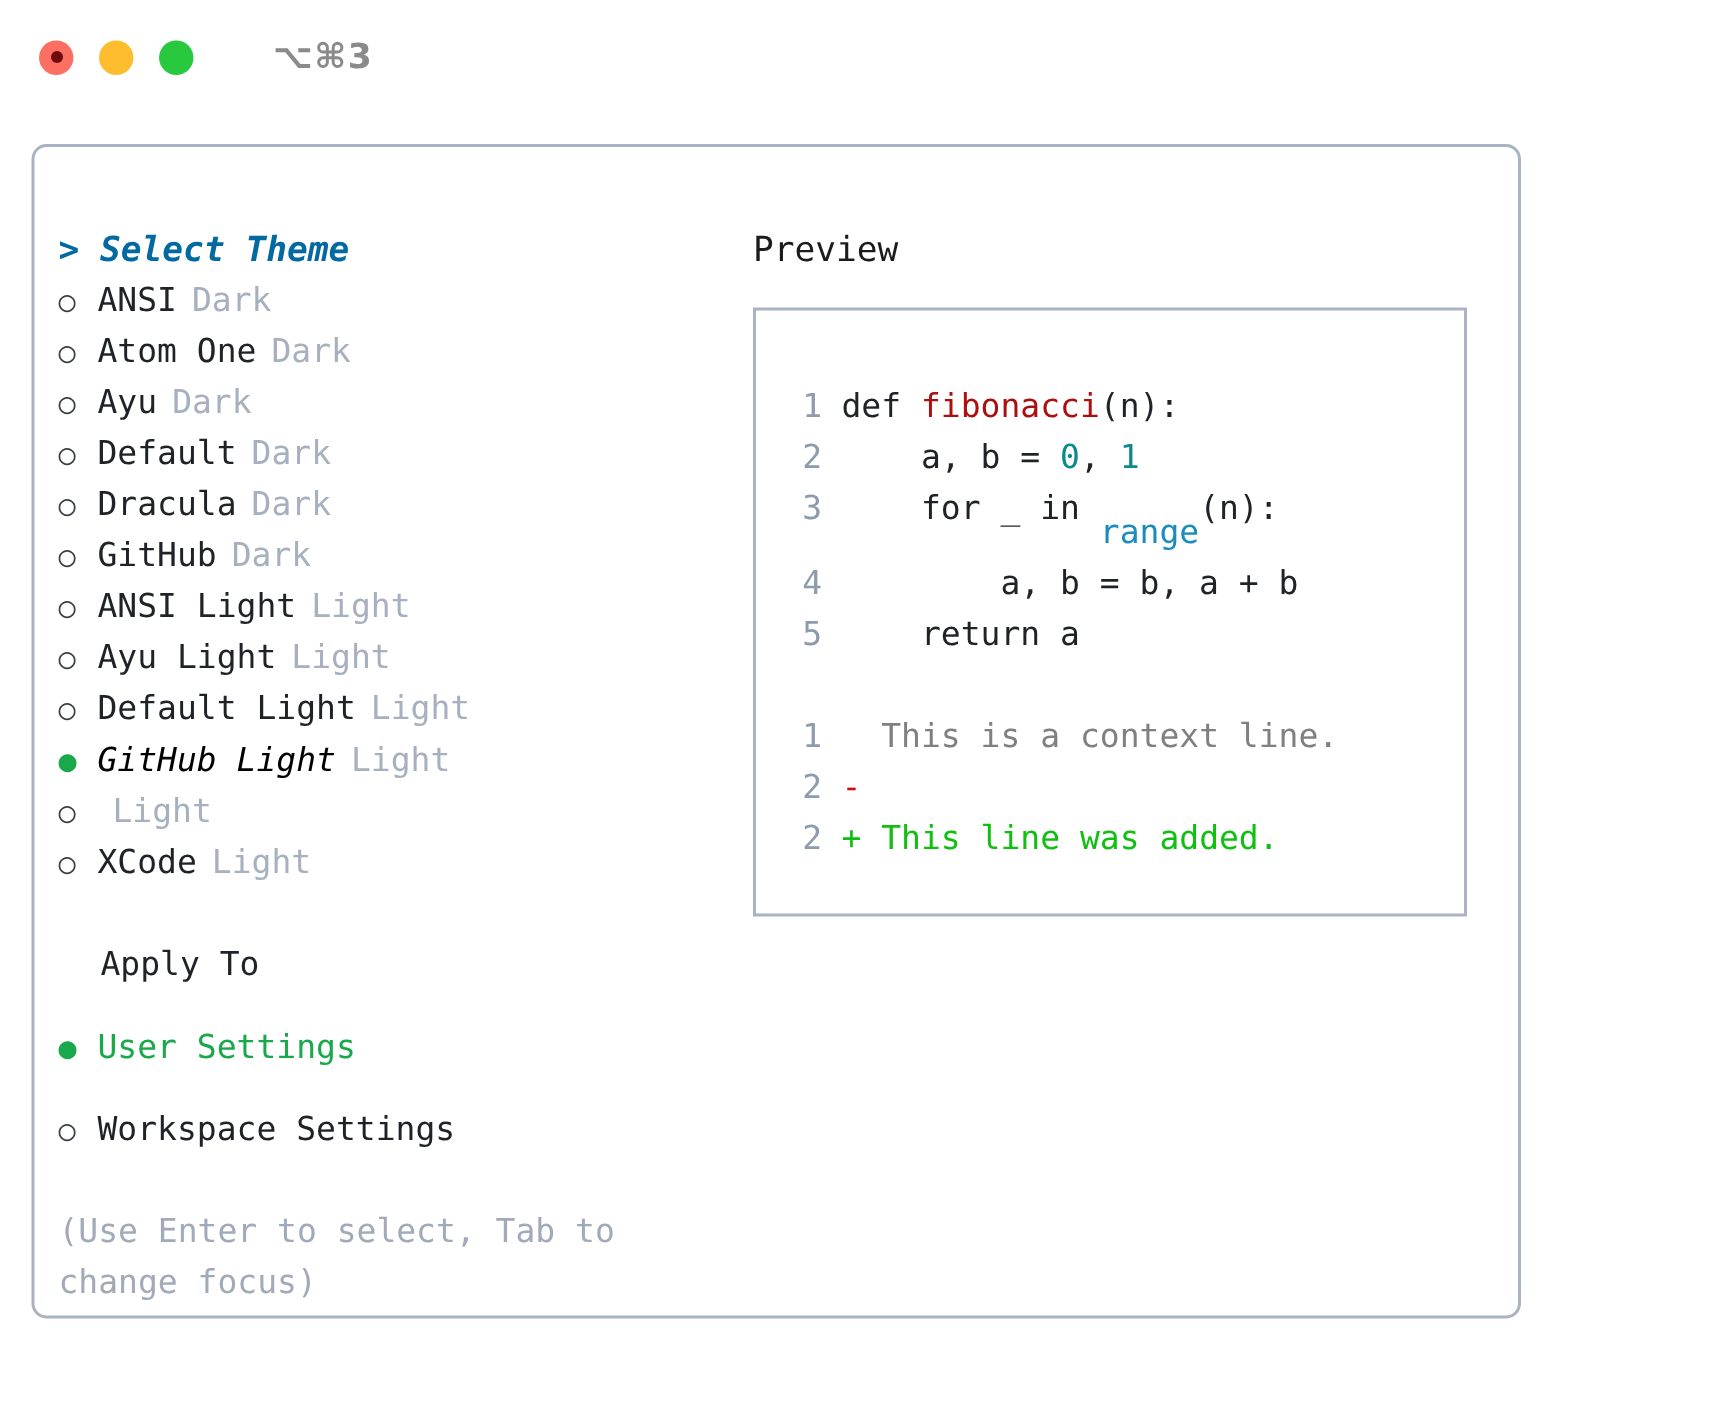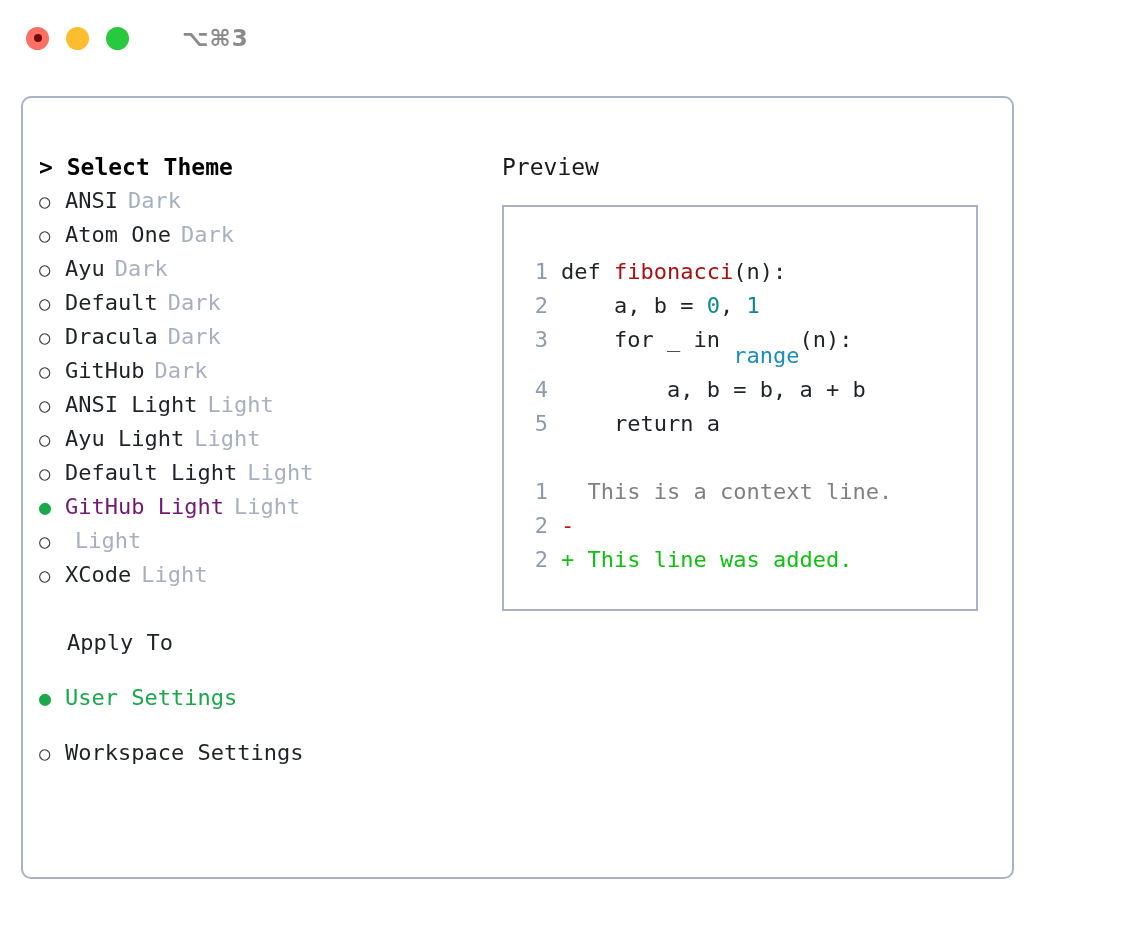--- a/index.html
+++ b/index.html
@@ -91,23 +91,24 @@
   .left-col {
     position: absolute;
     left: 16px;
     top: 52px;
     width: 440px;
   }
 
   .section-title {
     font-size: 23px;
     font-weight: 700;
-    color: #000000;
-    line-height: 34px;
-    white-space: pre;
+    color: #0369a1;
+    line-height: 34px;
+    white-space: pre;
+    font-style: italic;
   }
 
   .theme-list {
     margin-top: 0;
   }
   .theme-row {
     display: flex;
     align-items: baseline;
     line-height: 34px;
     font-size: 22px;
@@ -121,21 +122,22 @@
     line-height: 34px;
   }
   .bullet.on {
     color: #19a84a;
     font-size: 20px;
   }
   .theme-name {
     color: #1f2328;
   }
   .theme-name.sel {
-    color: #701a75;
+    color: #000000;
+    font-style: italic;
   }
   .theme-tag {
     color: #a6b0bf;
     margin-left: 10px;
   }
 
   .apply-block {
     margin-top: 34px;
   }
   .apply-title {
@@ -248,20 +250,21 @@
           </div>
 
         <div class="apply-block">
           <div class="apply-title">Apply To</div>
           <div id="apply-list">
               <div class="apply-row"><span class="bullet on">●</span><span class="apply-label sel">User Settings</span></div>
               <div class="apply-row"><span class="bullet">○</span><span class="apply-label">Workspace Settings</span></div>
             </div>
         </div>
 
+        <div class="hint">(Use Enter to select, Tab to change focus)</div>
       </div>
 
       <div class="right-col">
         <div class="preview-title">Preview</div>
         <div class="preview-box">
           <div id="code-block">
               <div class="code-line"><span class="lineno">1</span><span class="code-text">def </span><span class="tok-fn">fibonacci</span><span class="code-text">(n):</span></div>
               <div class="code-line"><span class="lineno">2</span><span class="code-text">    a, b = </span><span class="tok-num">0</span><span class="code-text">, </span><span class="tok-num">1</span></div>
               <div class="code-line"><span class="lineno">3</span><span class="code-text">    for _ in </span><span class="tok-call">range</span><span class="code-text">(n):</span></div>
               <div class="code-line"><span class="lineno">4</span><span class="code-text">        a, b = b, a + b</span></div>

